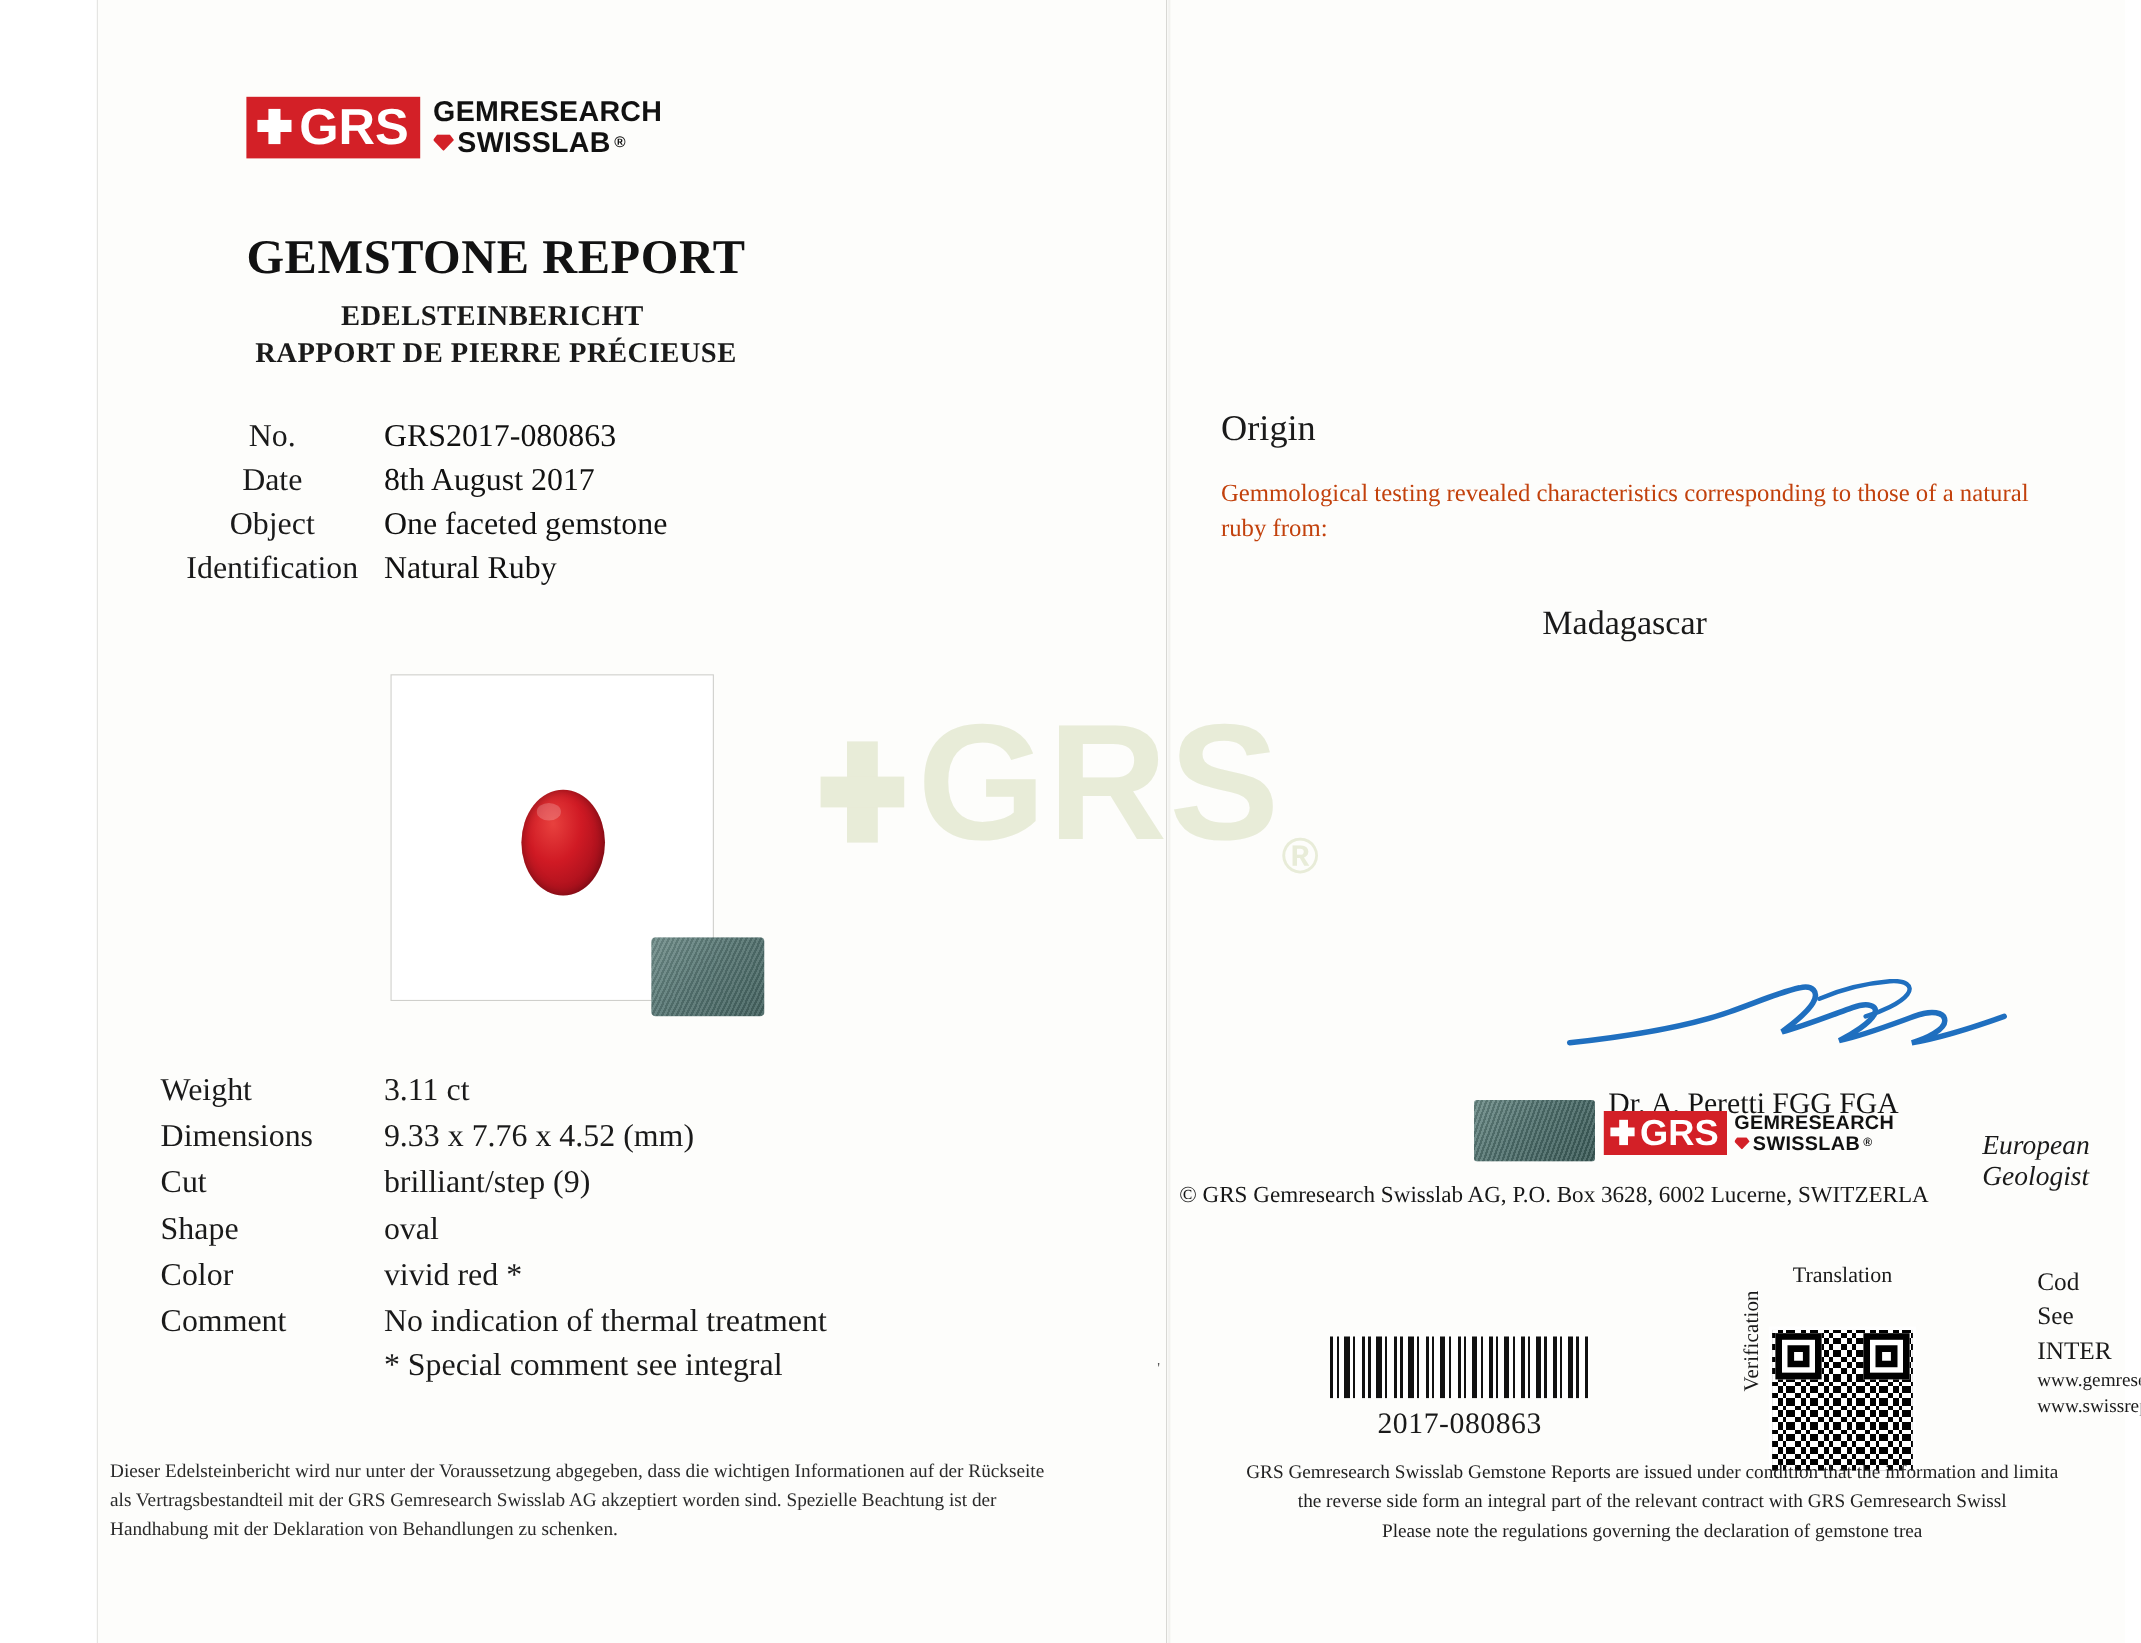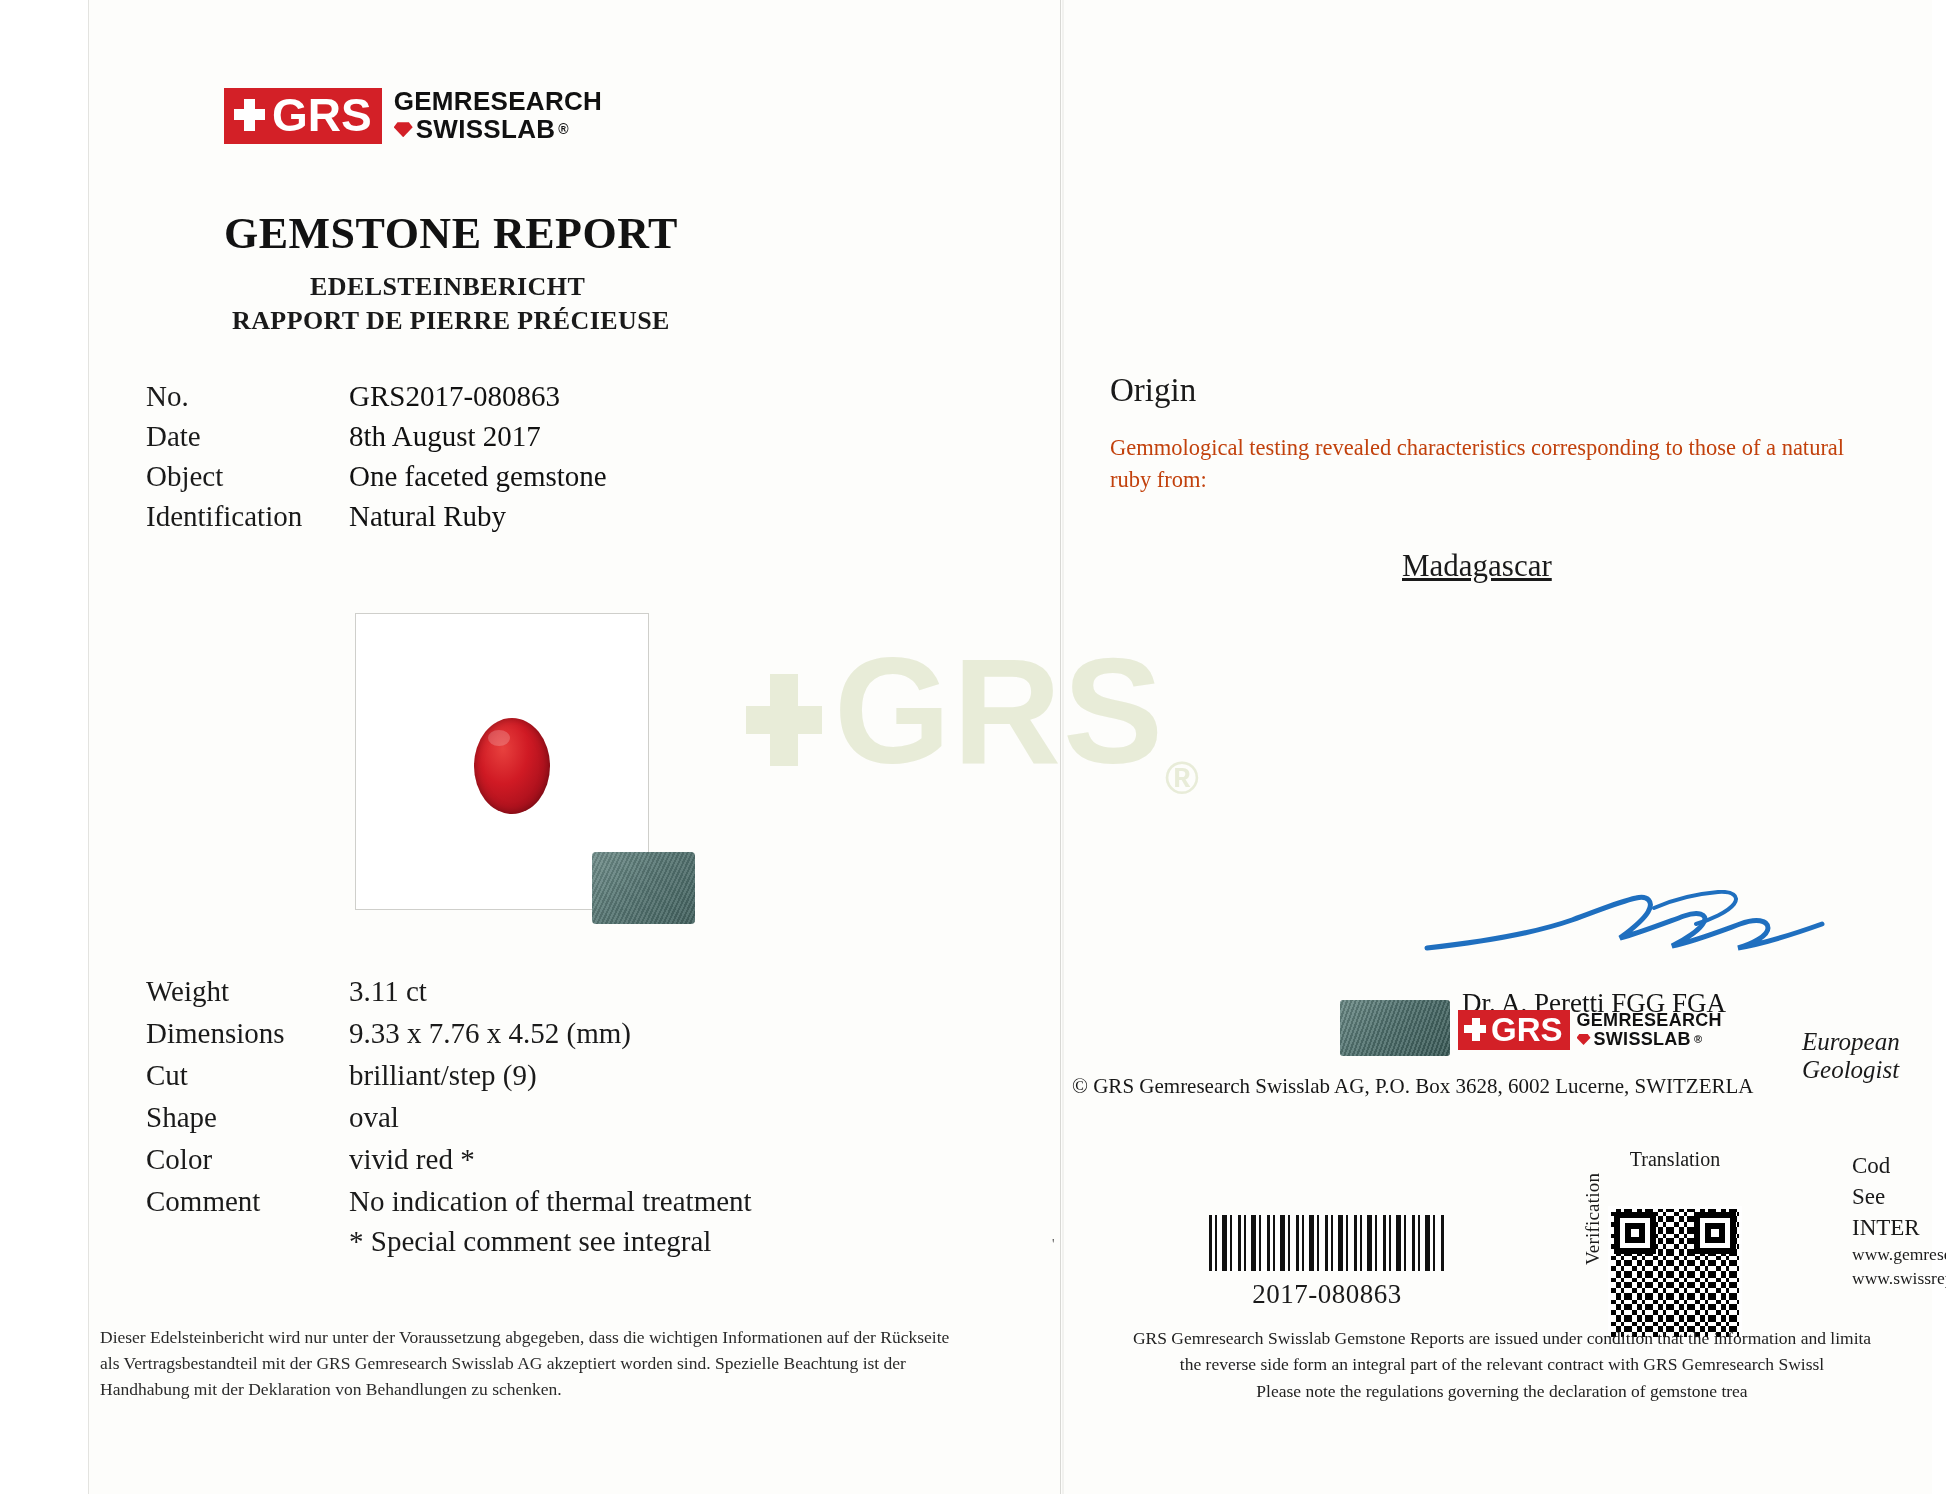--- a/index.html
+++ b/index.html
@@ -191,20 +191,21 @@
     font-weight: bold;
     font-size: 26px;
     letter-spacing: 0.4px;
   }
 
   .field-list {
     position: absolute;
     left: 146px;
     top: 380px;
     width: 820px;
+    text-align: center;
   }
   .field-row {
     display: flex;
     align-items: baseline;
     margin-bottom: 7px;
   }
   .field-label {
     width: 203px;
     font-size: 29px;
     color: #1a1a1a;
@@ -308,21 +309,20 @@
     width: 740px;
     font-size: 22.5px;
     line-height: 1.42;
     color: #c2410c;
   }
   .origin-country {
     position: absolute;
     left: 340px;
     top: 548px;
     font-size: 31px;
-    text-decoration: underline;
   }
 
   .signature {
     position: absolute;
     left: 360px;
     top: 890px;
     width: 420px;
     height: 80px;
   }
   .sig-name {

